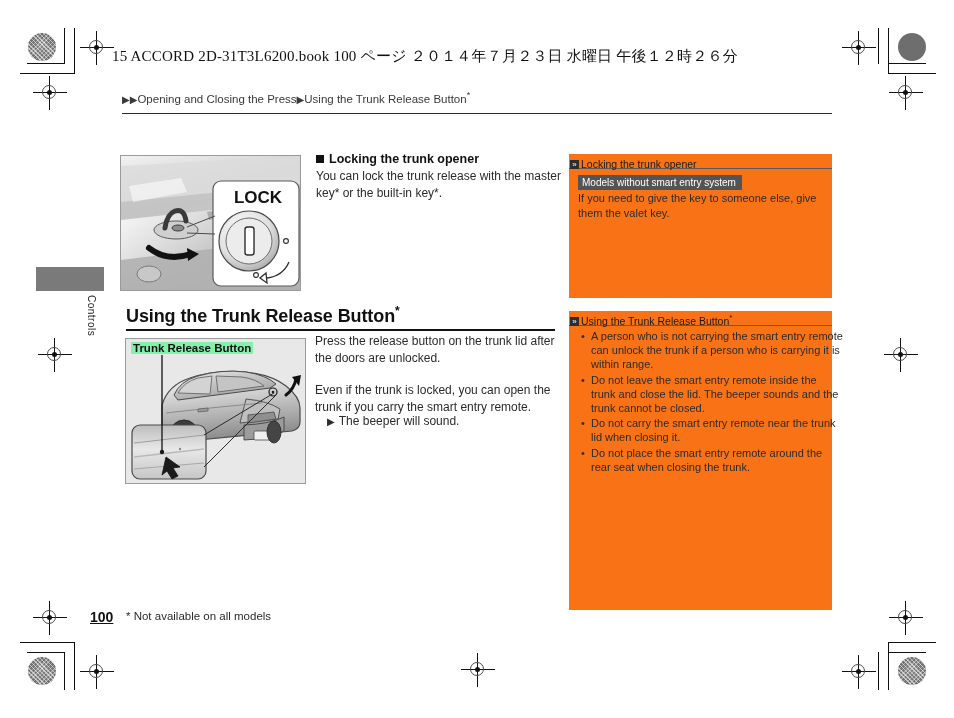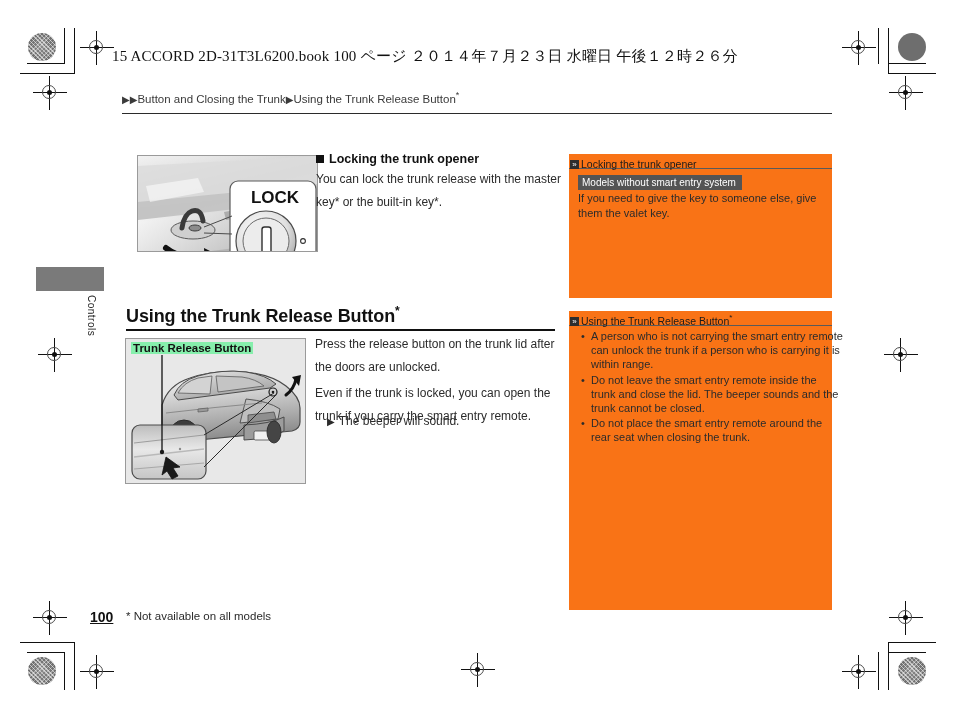--- a/index.html
+++ b/index.html
@@ -122,21 +122,21 @@
   }
 
   
   .figure {
     position: absolute;
     border: 1px solid #9a9a9a;
     background: #e3e3e3;
     box-sizing: border-box;
     overflow: hidden;
   }
-  #fig-lock { left: 137px; top: 155px; width: 181px; height: 97px; }
+  #fig-lock { left: 120px; top: 155px; width: 181px; height: 136px; }
   #fig-trunk { left: 125px; top: 338px; width: 181px; height: 146px; }
 
   
   .sub-heading {
     position: absolute;
     left: 316px;
     top: 152px;
     font-size: 12.5px;
     font-weight: bold;
     color: #111;
@@ -144,21 +144,21 @@
   }
   .sub-heading .sq {
     display: inline-block;
     width: 8px; height: 8px;
     background: #111;
     margin-right: 5px;
   }
   .body-copy {
     position: absolute;
     font-size: 12px;
-    line-height: 23px;
+    line-height: 17px;
     color: #2b2b2b;
   }
   #copy-lock { left: 316px; top: 168px; width: 246px; }
   #copy-press { left: 315px; top: 333px; width: 250px; }
   #copy-even  { left: 315px; top: 382px; width: 250px; }
   .beeper-line {
     position: absolute;
     left: 327px;
     top: 414px;
     font-size: 12px;
@@ -381,21 +381,21 @@
     <div class="vl"></div>
       <div class="hl"></div>
       <div class="ring"></div>
       <div class="dot"></div>
   </div>
 </div>
 
 <div class="print-header">15 ACCORD 2D-31T3L6200.book   100 ページ   ２０１４年７月２３日   水曜日   午後１２時２６分</div>
 
 <div class="breadcrumb">
-  <span class="tri">▶▶</span><span>Button and Closing the Trunk</span><span class="tri">▶</span><span>Using the Trunk Release Button</span><span class="star">*</span>
+  <span class="tri">▶▶</span><span>Opening and Closing the Press</span><span class="tri">▶</span><span>Using the Trunk Release Button</span><span class="star">*</span>
 </div>
 <div class="header-rule"></div>
 
 <div class="side-tab"></div>
 <div class="side-tab-label">Controls</div>
 
 <div class="figure" id="fig-lock">
   <svg width="179" height="134" viewBox="0 0 179 134">
     <defs>
       <linearGradient id="bgTrunk" x1="0" y1="0" x2="0.3" y2="1">
@@ -532,18 +532,19 @@
   <div class="panel-note">If you need to give the key to someone else, give them the valet key.</div>
 </div>
 
 <div class="panel" id="panel-bottom">
   <div class="panel-head">
     <span class="gt">»</span><span>Using the Trunk Release Button</span><span class="star">*</span>
   </div>
   <ul class="bullets" id="panel-bullets">
       <li>A person who is not carrying the smart entry remote can unlock the trunk if a person who is carrying it is within range.</li>
       <li>Do not leave the smart entry remote inside the trunk and close the lid. The beeper sounds and the trunk cannot be closed.</li>
+      <li>Do not carry the smart entry remote near the trunk lid when closing it.</li>
       <li>Do not place the smart entry remote around the rear seat when closing the trunk.</li>
     </ul>
 </div>
 
 <div class="page-number">100</div>
 <div class="footnote">* Not available on all models</div>
 
 </body></html>

